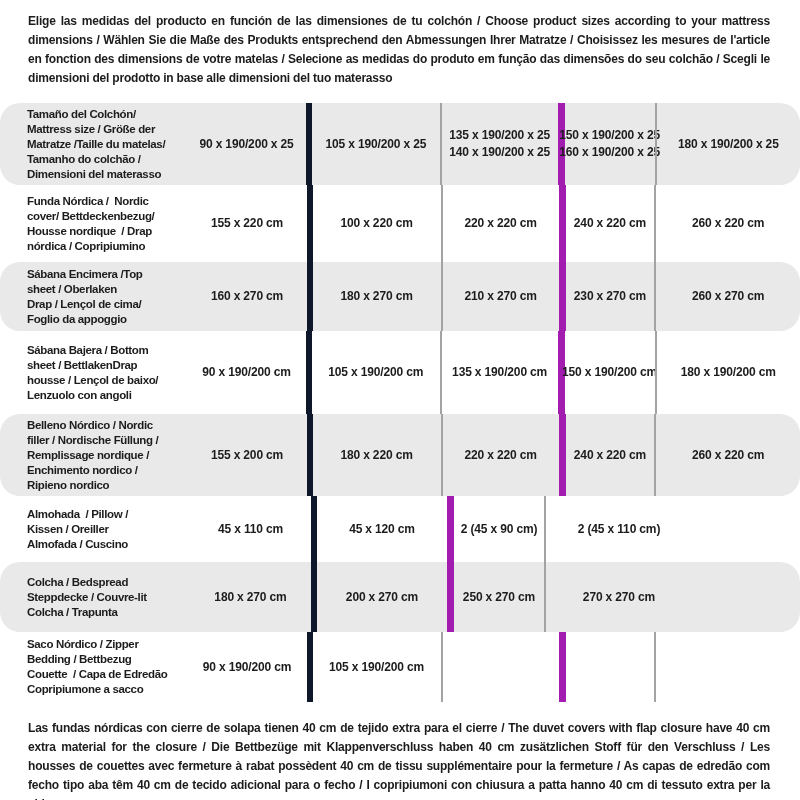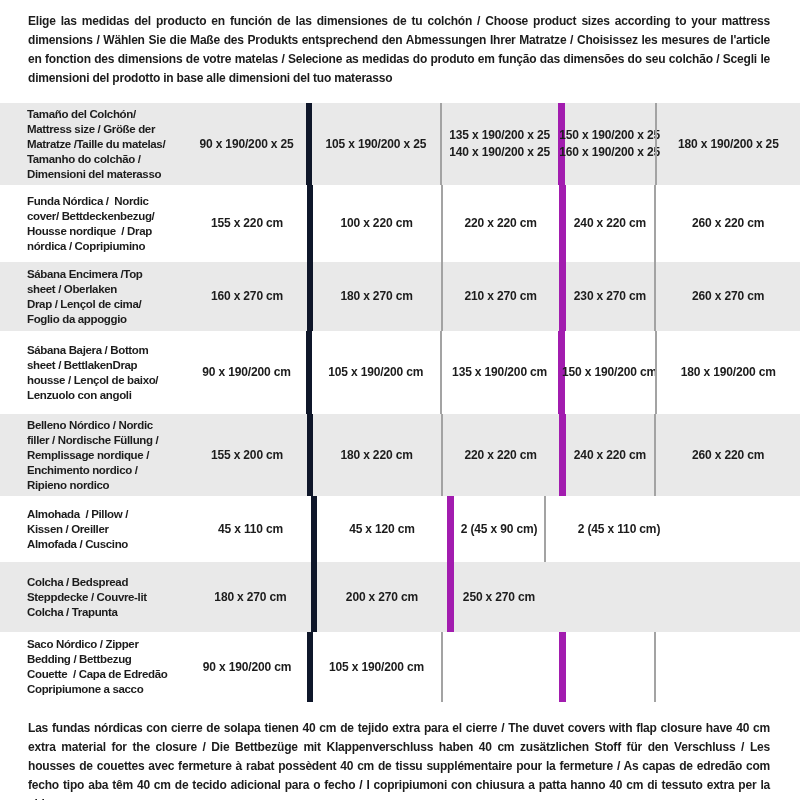--- a/index.html
+++ b/index.html
@@ -8,21 +8,21 @@
     font-family:"Liberation Sans", sans-serif;
     font-weight:bold;color:#1c1c1c;overflow:hidden;
   }
   .intro{
     padding:12px 30px 0 28px;
     font-size:12px;line-height:19px;letter-spacing:-0.2px;
     text-align:justify;
   }
   .size-table{margin-top:15px;}
   .t-row{display:flex;}
-  .bg-g{background:#e9e9e9;}
+  .bg-g{background:#e9e9e9;border-radius:20px;}
   .cell{box-sizing:border-box;display:flex;align-items:center;}
   .lbl{
     width:190px;padding-left:27px;
     font-size:11.5px;line-height:15px;letter-spacing:-0.35px;
     white-space:pre;
   }
   .val{
     justify-content:center;text-align:center;
     font-size:12px;line-height:17px;letter-spacing:-0.15px;
     white-space:pre;
@@ -121,20 +121,21 @@
     <div class="cell val c5">2 (45 x 110 cm)</div>
   </div>
 
   <div class="t-row h70 bg-g">
     <div class="cell lbl">Colcha / Bedspread
 Steppdecke / Couvre-lit
 Colcha / Trapunta</div>
     <div class="cell val c1">180 x 270 cm</div>
     <div class="cell val c2">200 x 270 cm</div>
     <div class="cell val c4">250 x 270 cm</div>
+    <div class="cell val c5">270 x 270 cm</div>
   </div>
 
   <div class="t-row h70">
     <div class="cell lbl">Saco Nórdico / Zipper
 Bedding / Bettbezug
 Couette  / Capa de Edredão
 Copripiumone a sacco</div>
     <div class="cell val c1">90 x 190/200 cm</div>
     <div class="cell val c2">105 x 190/200 cm</div>
     <div class="cell val c3"></div>

